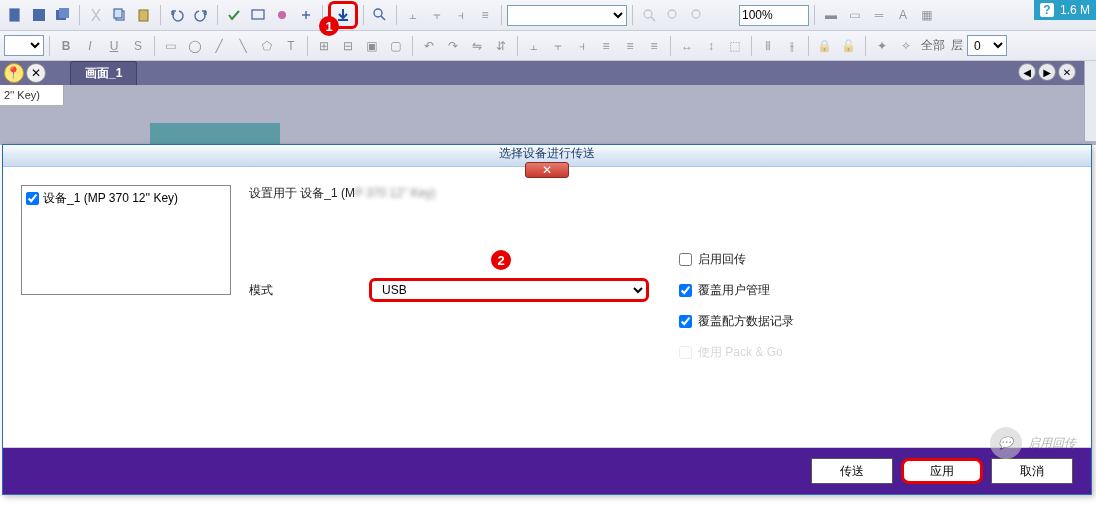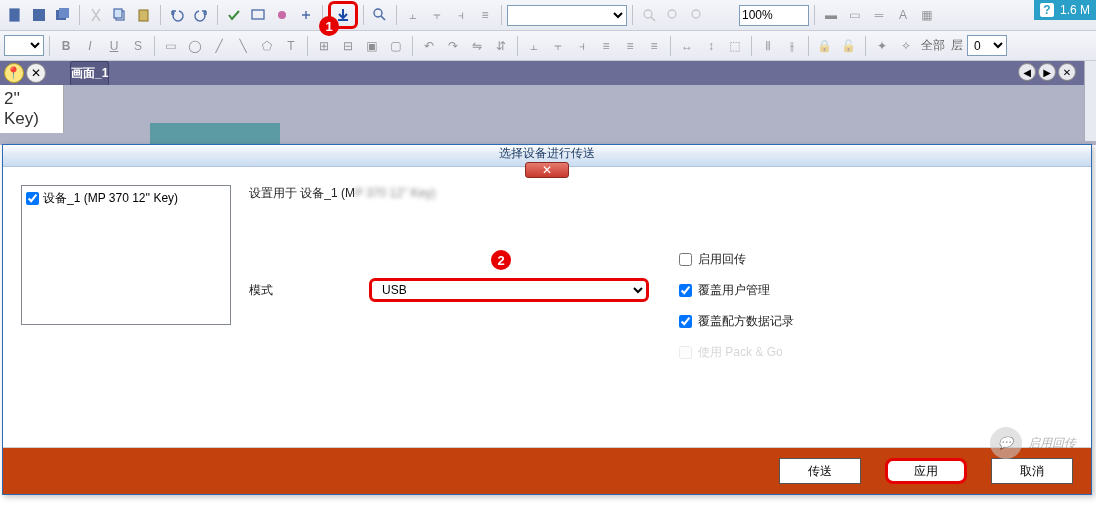--- a/index.html
+++ b/index.html
@@ -23,55 +23,55 @@
 
 .ic { width: 16px; height: 16px; }
 .blue { fill: #4a6aa8; }
 
 
 .tabstrip { background: #6c6d96; height: 24px; display: flex; align-items: flex-end; padding-left: 70px; position: relative; }
 .pin-area { position: absolute; left: 4px; top: 2px; display: flex; gap: 2px; }
 .pin-btn { width: 20px; height: 20px; border-radius: 10px; display: flex; align-items: center; justify-content: center; cursor: pointer; }
 .pin-btn.yellow { background: #ffe680; border: 1px solid #b8a020; }
 .pin-btn.close { background: #f0f0f0; border: 1px solid #888; }
-.tab { background: #5a5b85; color: #fff; padding: 3px 0; border-top-left-radius: 3px; border-top-right-radius: 3px; border: 1px solid #404168; border-bottom: none; font-weight: bold; }
+.tab { background: #5a5b85; color: #fff; padding: 3px 14px; border-top-left-radius: 3px; border-top-right-radius: 3px; border: 1px solid #404168; border-bottom: none; font-weight: bold; }
 .nav-right { position: absolute; right: 20px; top: 2px; display: flex; gap: 2px; }
 .nav-btn { width: 18px; height: 18px; background: #e8e8f0; border: 1px solid #888; border-radius: 9px; display: flex; align-items: center; justify-content: center; cursor: pointer; font-size: 10px; }
 
 .workspace { background: #b0b2c6; height: 60px; position: relative; }
-.left-panel { position: absolute; left: 0; top: 0; width: 64px; background: #fff; border-right: 1px solid #aaa; font-size: 17px; padding: 4px; color: #333; }
+.left-panel { position: absolute; left: 0; top: 0; width: 64px; background: #fff; border-right: 1px solid #aaa; font-size: 11px; padding: 4px; color: #333; }
 .siemens-block { position: absolute; left: 150px; top: 38px; width: 130px; height: 24px; background: #1a8a8a; filter: blur(0.4px); opacity: 0.55; }
 
 
 .dialog { position: absolute; left: 2px; top: 144px; width: 1090px; background: #fff; border: 1px solid #2d6bb4; box-shadow: 2px 2px 6px rgba(0,0,0,0.25); z-index: 10; }
 .titlebar { height: 22px; background: linear-gradient(#fdfefe, #e3ecf7 40%, #cadcf0); display: flex; align-items: center; padding: 0 4px; border-bottom: 1px solid #b0c4de; flex-direction: column; }
 .titlebar-icon { width: 16px; height: 16px; background: #3b6ea5; margin-right: 6px; border-radius: 2px; }
 .titlebar-text { flex: 1; color: #1c3b63; font-size: 12px; }
 .titlebar-close { width: 44px; height: 18px; background: linear-gradient(#e67a6f, #c83a2c); border: 1px solid #8a2a20; border-radius: 3px; color: #fff; display: flex; align-items: center; justify-content: center; cursor: pointer; }
 
 .dialog-body { padding: 18px; display: flex; gap: 18px; min-height: 280px; }
-.device-list { width: 210px; height: 140px; border: 1px solid #828790; background: #fff; padding: 4px; }
+.device-list { width: 210px; height: 110px; border: 1px solid #828790; background: #fff; padding: 4px; }
 .device-item { display: flex; align-items: center; gap: 4px; font-size: 12px; }
 .device-item input { width: 13px; height: 13px; }
 
 .form-area { flex: 1; padding-top: 0; position: relative; }
 .form-title { font-size: 12px; color: #222; margin-bottom: 48px; }
 .blur { filter: blur(2px); color: #888; }
 .callout2 { width: 20px; height: 20px; border-radius: 50%; background: #e60000; color: #fff; font-weight: bold; display: flex; align-items: center; justify-content: center; font-size: 13px; margin: 0 auto 8px; margin-left: 242px; }
 
 .form-row { display: flex; align-items: center; margin-bottom: 20px; }
 .form-label { width: 120px; color: #222; }
 .mode-select { width: 280px; height: 24px; border: 3px solid #e60000; border-radius: 6px; padding: 0 6px; background: #fff; font-family: inherit; }
 
 .check-col { position: absolute; left: 430px; top: 66px; display: flex; flex-direction: column; gap: 14px; }
 .check-row { display: flex; align-items: center; gap: 6px; font-size: 12px; color: #222; }
 .check-row.disabled { color: #999; }
 .check-row input { width: 13px; height: 13px; }
 
-.dialog-footer { border-top: 1px solid #d0d0d0; padding: 10px 18px; display: flex; justify-content: flex-end; gap: 24px; background: #c2410c; }
+.dialog-footer { border-top: 1px solid #d0d0d0; padding: 10px 18px; display: flex; justify-content: flex-end; gap: 8px; background: #4c1d95; }
 .dlg-btn { min-width: 82px; height: 26px; border: 1px solid #555; background: #fff; cursor: pointer; font-size: 12px; }
 .dlg-btn.apply { border: 3px solid #e60000; border-radius: 8px; }
 
 .watermark { position: absolute; right: 20px; bottom: 48px; display: flex; align-items: center; gap: 6px; opacity: 0.55; z-index: 20; font-size: 18px; color: #777; font-style: italic; pointer-events: none; }
 .wm-icon { width: 32px; height: 32px; border-radius: 50%; background: #ccc; display: flex; align-items: center; justify-content: center; }
 
 .side-stub { position: absolute; right: 0; top: 61px; width: 12px; height: 80px; background: #e8eaf2; border-left: 1px solid #aab; }
 .corner-badge { position: absolute; right: 0; top: 0; height: 20px; background: #2aa0c8; color: #fff; font-size: 10px; padding: 2px 6px; display: flex; align-items: center; gap: 6px; }
 .corner-badge .q { width: 14px; height: 14px; background: #fff; color: #2aa0c8; border-radius: 2px; display: flex; align-items: center; justify-content: center; font-weight: bold; }
 </style>

